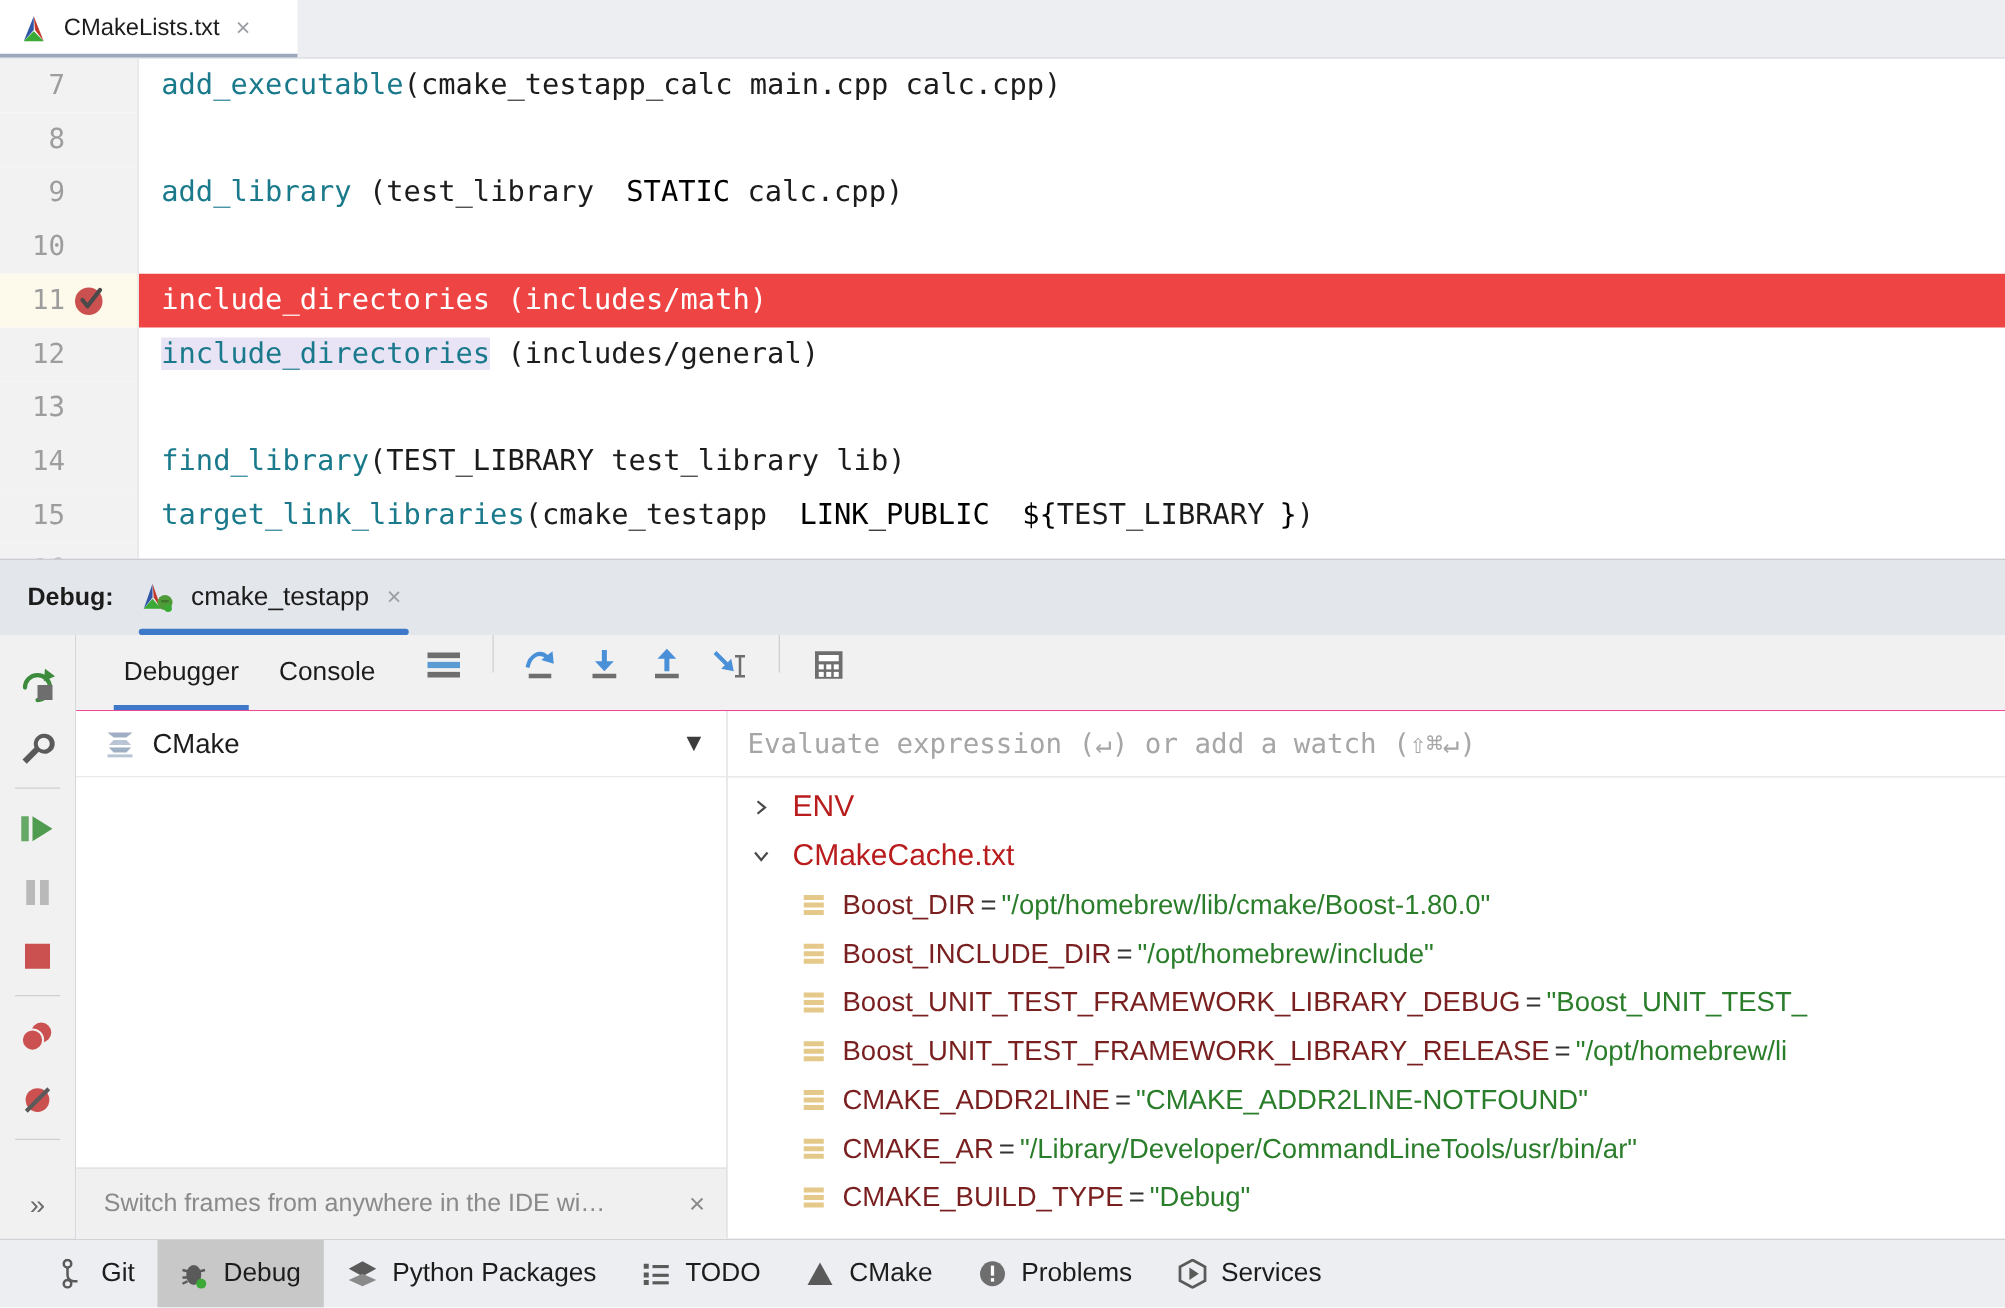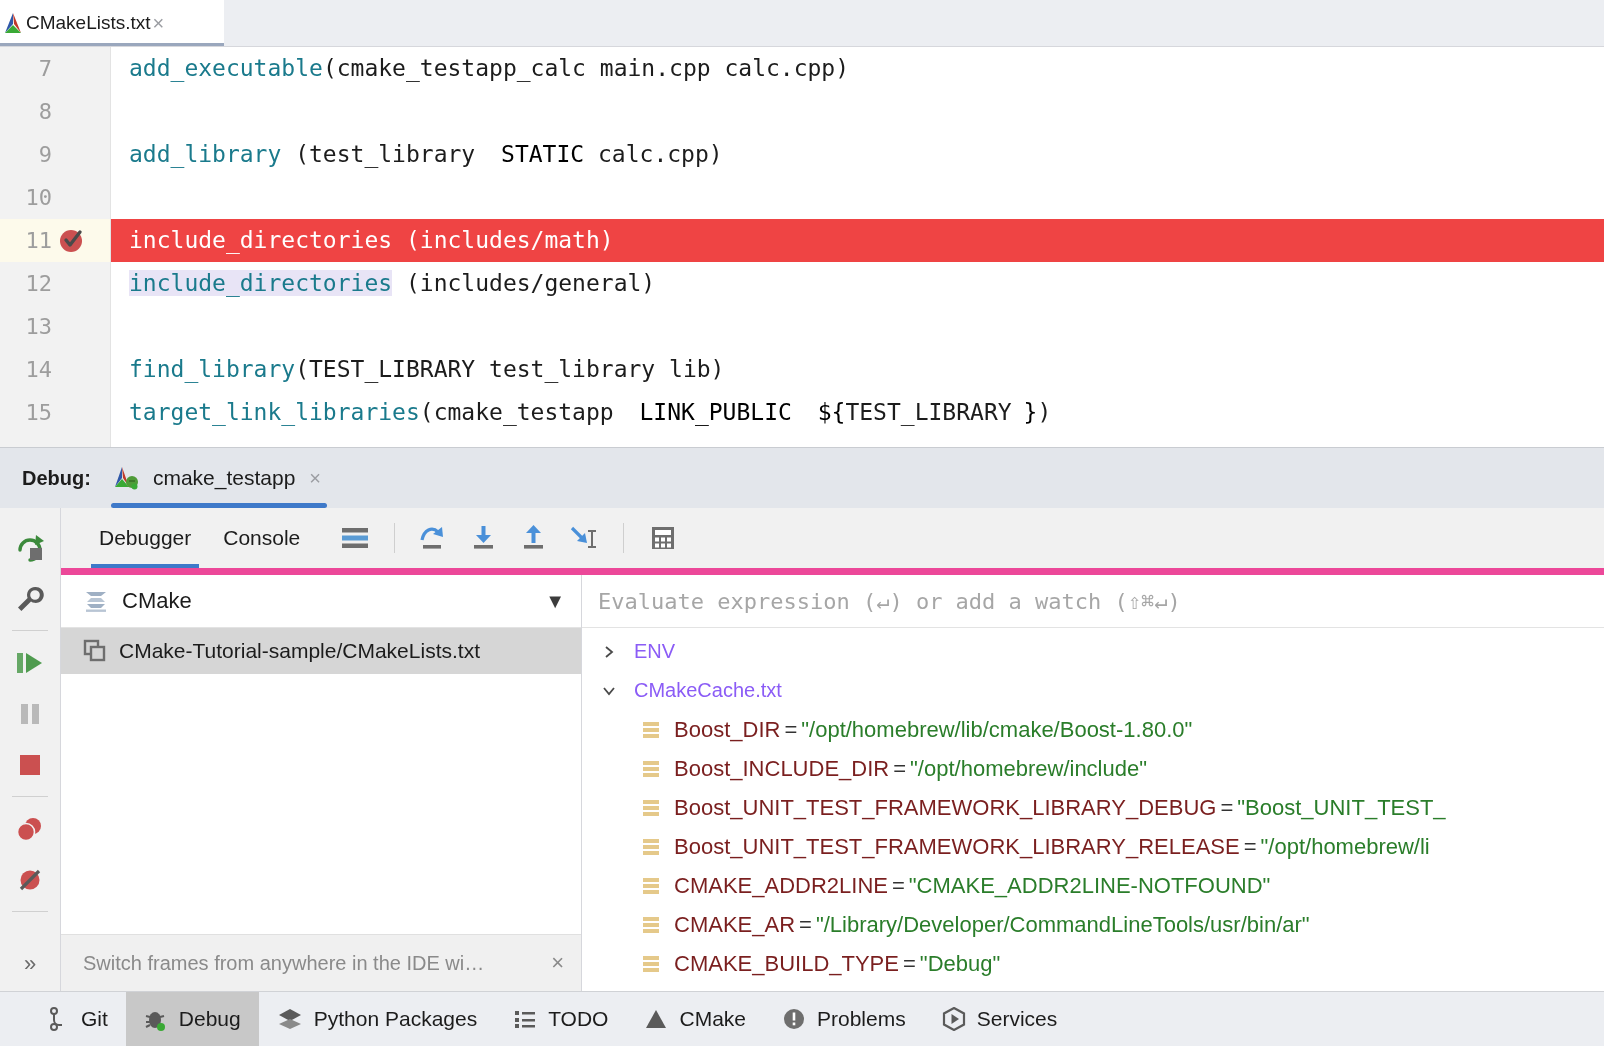--- a/index.html
+++ b/index.html
@@ -11,21 +11,21 @@
     -webkit-font-smoothing: antialiased;
   }
   .app { position: relative; width: 1604px; height: 1046px; display: flex; flex-direction: column; }
 
   
   .tabstrip {
     height: 46px; background: #eceef2; display: flex; align-items: stretch;
     border-bottom: 1px solid #d6d7dc; flex: 0 0 auto; position: relative;
   }
   .edtab {
-    display: flex; align-items: center; padding: 0 14px 0 0;
+    display: flex; align-items: center; gap: 11px; padding: 0 14px 0 14px;
     background: #ffffff; position: relative; min-width: 210px;
   }
   .edtab::after {
     content:""; position: absolute; left: 0; right: 0; bottom: 0; height: 3px; background:#9aa7bd;
   }
   .edtab-title { font-size: 19px; color: #1c1c1c; white-space: nowrap; }
   .tab-close { color: #9b9da2; font-size: 20px; line-height: 1; cursor: default; padding: 0 2px; }
   .cmake-logo { width: 26px; height: 22px; display:block; }
 
   
@@ -77,22 +77,22 @@
     width: 60px; min-width: 60px; background: #f1f1f1; border-right: 1px solid #d6d7dc;
     display: flex; flex-direction: column; align-items: center; padding-top: 14px; gap: 0;
   }
   .tb-btn { width: 56px; height: 51px; display:flex; align-items:center; justify-content:center; }
   .tb-sep { width: 36px; height: 1px; background: #d0d0d0; margin: 6px 0; }
   .tb-more { color: #6b6b6b; font-size: 22px; margin-top: auto; margin-bottom: 14px; }
 
   .debug-main { flex: 1 1 auto; display: flex; flex-direction: column; min-width: 0; }
 
   .dbg-toolbar {
-    height: 60px; min-height: 60px; display: flex; align-items: center; gap: 0;
-    background: #f1f1f1; padding-left: 22px; border-bottom: 7px solid #ec4899;
+    height: 60px; min-height: 60px; display: flex; gap: 0;
+    background: #f1f1f1; padding-left: 22px; border-bottom: 1px solid #ec4899;
   }
   .dbg-tab {
     font-size: 21px; color: #1c1c1c; padding: 0 16px; height: 60px; display: flex;
     align-items: center; position: relative;
   }
   .dbg-tab.active::after {
     content:""; position:absolute; left: 8px; right: 8px; bottom: 0; height: 4px; background:#3e79c9;
   }
   .tbsep-v { width: 1px; height: 30px; background: #cfcfcf; margin: 0 14px; }
   .icon-btn { width: 50px; height: 48px; display:flex; align-items:center; justify-content:center; }
@@ -133,21 +133,21 @@
   .vars-list { flex: 1 1 auto; overflow: hidden; padding-top: 4px; }
   .var-row {
     height: 39px; display: flex; align-items: center; white-space: nowrap; font-size: 22px;
     overflow: hidden;
   }
   .var-row .twisty { width: 30px; min-width: 30px; display:flex; align-items:center; justify-content:center; color:#5a5a5a; font-size: 18px; margin-left: 12px; }
   .var-row .vicon { width: 30px; min-width: 30px; display:flex; align-items:center; justify-content:center; margin-left: 54px; }
   .vname { color: #7a1f1f; }
   .veq { color: #333333; padding: 0 4px; }
   .vval { color: #2a7d2a; }
-  .grp-name { color: #8b5cf6; font-size: 20px; }
+  .grp-name { color: #b91c1c; font-size: 24px; }
 
   
   .statusbar {
     flex: 0 0 auto; height: 54px; background: #eceef2; border-top: 1px solid #d0d2d6;
     display: flex; align-items: center; padding-left: 30px; gap: 0;
   }
   .sb-item {
     display: flex; align-items: center; gap: 11px; height: 54px; padding: 0 18px;
     font-size: 21px; color: #1c1c1c; white-space: nowrap;
   }
@@ -382,29 +382,20 @@
               <svg width="26" height="26" viewBox="0 0 26 26">
                 <polygon points="3,4 23,4 18,8 8,8" fill="#9fb0c4"></polygon>
                 <polygon points="8,10 18,10 22,14 4,14" fill="#b8c5d4"></polygon>
                 <polygon points="4,16 22,16 18,20 8,20" fill="#9fb0c4"></polygon>
                 <rect x="3" y="21.5" width="20" height="2.4" fill="#b8c5d4"></rect>
               </svg>
             </span>
             <span class="frames-head-label">CMake</span>
             <span style="color:#3c3c3c;font-size:20px;">▼</span>
           </div>
-          <div class="frame-row">
-            <span>
-              <svg width="24" height="24" viewBox="0 0 24 24">
-                <rect x="2" y="2" width="13" height="13" fill="none" stroke="#6e6e6e" stroke-width="2.4"></rect>
-                <rect x="8" y="8" width="13" height="13" fill="#d6d6d6" stroke="#6e6e6e" stroke-width="2.4"></rect>
-              </svg>
-            </span>
-            <span>CMake-Tutorial-sample/CMakeLists.txt</span>
-          </div>
           <div class="frames-fill"></div>
           <div class="hint-bar">
             <span class="hint-text">Switch frames from anywhere in the IDE wi…</span>
             <span class="hint-close">×</span>
           </div>
         </div>
 
         <div class="vars-pane">
           <div class="eval-row">
             <span class="eval-ph">Evaluate expression (↵) or add a watch (⇧⌘↵)</span>

